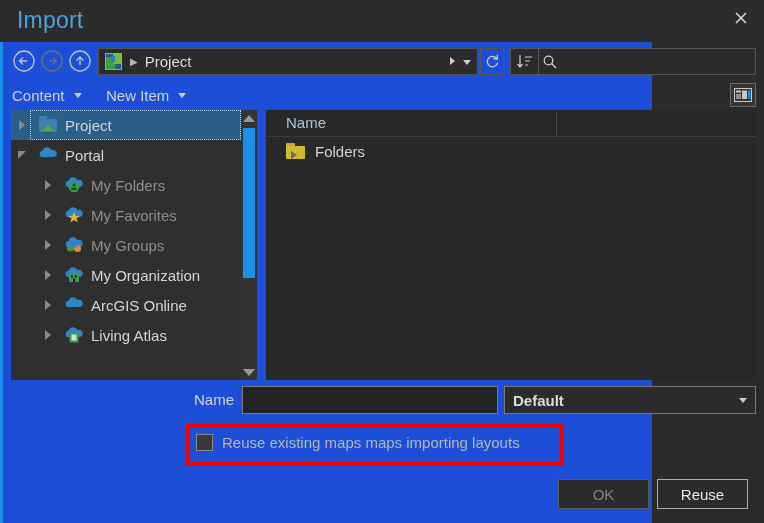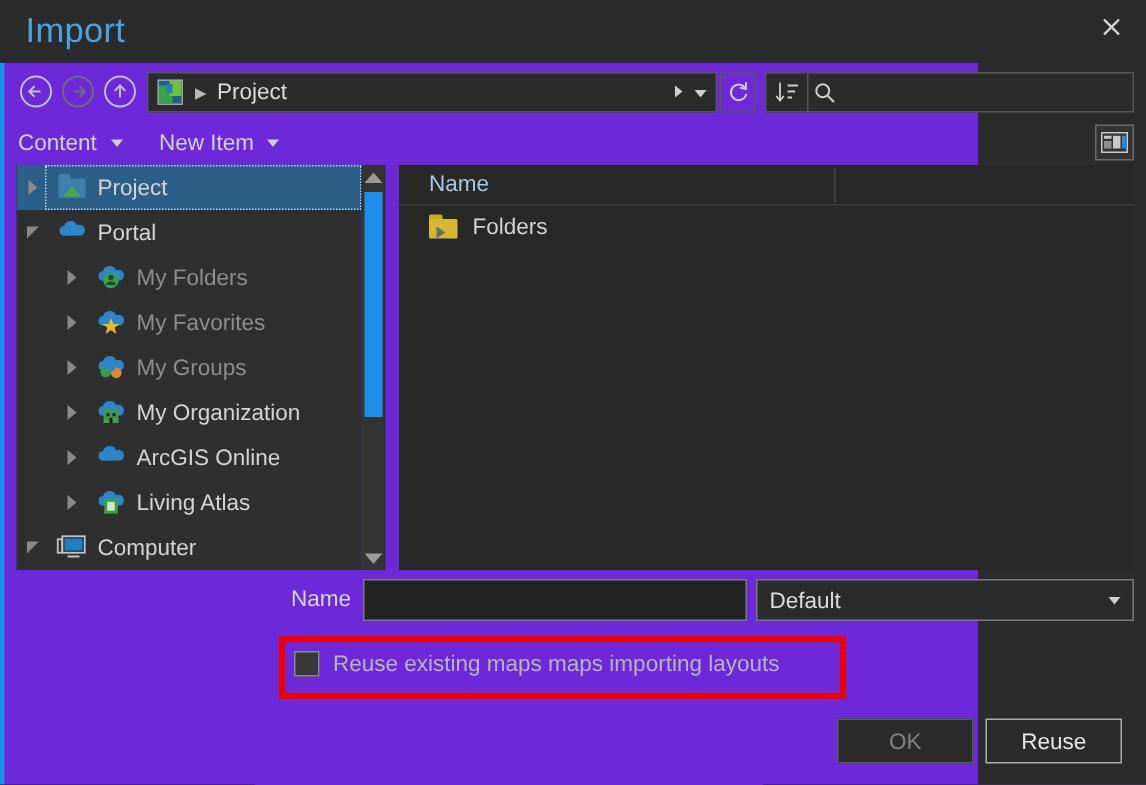--- a/index.html
+++ b/index.html
@@ -5,21 +5,21 @@
   * { box-sizing: border-box; margin: 0; padding: 0; }
   html, body {
     width: 764px; height: 523px;
     background: #2b2b2b;
     font-family: "Liberation Sans", sans-serif;
     overflow: hidden;
   }
   #dialog {
     position: relative;
     width: 652px; height: 523px;
-    background: #6d28d9;
+    background: #1d4ed8;
     color: #d6d6d6;
   }
   
   .left-accent {
     position: absolute; left: 0; top: 0; width: 3px; height: 523px;
     background: #1c90e8;
   }
 
   
   .titlebar {
@@ -195,21 +195,21 @@
   .name-field {
     position: absolute; left: 242px; top: 386px; width: 256px; height: 28px;
     background: #232323; border: 1px solid #7a7a7a;
   }
   .name-field input {
     width:100%; height:100%; background: transparent; border:none; outline:none;
     color:#d4d4d4; font-family:"Liberation Sans", sans-serif; font-size:15px; padding: 0 6px;
   }
   .default-select {
     position: absolute; left: 504px; top: 386px; width: 252px; height: 28px;
-    background: #2b2b2b; border: 1px solid #7a7a7a; display:flex; align-items:center;
+    background: #2b2b2b; border: 1px solid #7a7a7a; display:flex; align-items:center;font-weight:bold;
   }
   .default-select span { padding-left: 8px; font-size: 15px; color: #dcdcdc; }
   .default-select i {
     position:absolute; right: 8px; width:0;height:0;
     border-top: 5px solid #cfcfcf; border-left:4px solid transparent; border-right:4px solid transparent;
   }
 
   .redbox {
     position: absolute; left: 186px; top: 424px; width: 378px; height: 42px;
     border: 4px solid #f10000;
@@ -415,33 +415,20 @@
         <div class="twisty">
           <i class="tw-closed"></i>
         </div>
         <div style="width: 8px; flex: 0 0 auto;"></div>
         <div class="t-icon"><svg width="22" height="19" viewBox="0 0 22 19">
             <path d="M5.2 12.2 a3.3 3.3 0 0 1 .5 -6.5 a4.6 4.6 0 0 1 8.7 -.6 a3.6 3.6 0 0 1 3 6.9 z" fill="#2e86c8"></path>
             <rect x="6.5" y="7.5" width="9" height="10" fill="#3c9c4e"></rect>
             <rect x="8.5" y="9.5" width="5" height="6" fill="#cde8c4"></rect>
           </svg></div>
         <span class="t-label">Living Atlas</span>
-      </div>
-      <div class="tree-row" style="padding-left: 4px;">
-        <div class="twisty">
-          <i class="tw-open"></i>
-        </div>
-        <div style="width: 8px; flex: 0 0 auto;"></div>
-        <div class="t-icon"><svg width="22" height="19" viewBox="0 0 22 19">
-            <rect x="4.5" y="2.5" width="15" height="11" fill="none" stroke="#c3c3c3" stroke-width="1.2"></rect>
-            <rect x="6" y="4" width="12" height="8" fill="#1f7fc0"></rect>
-            <rect x="1.5" y="4.5" width="3" height="9" fill="none" stroke="#c3c3c3" stroke-width="1.2"></rect>
-            <path d="M8 16 H16" stroke="#c3c3c3" stroke-width="1.2"></path>
-          </svg></div>
-        <span class="t-label">Computer</span>
       </div>
     </div>
 
   <div class="tree-scroll">
     <div class="sb-arrow sb-up">
         <i></i>
       </div>
     <div class="sb-thumb"></div>
     <div class="sb-arrow sb-dn">
         <i></i>

